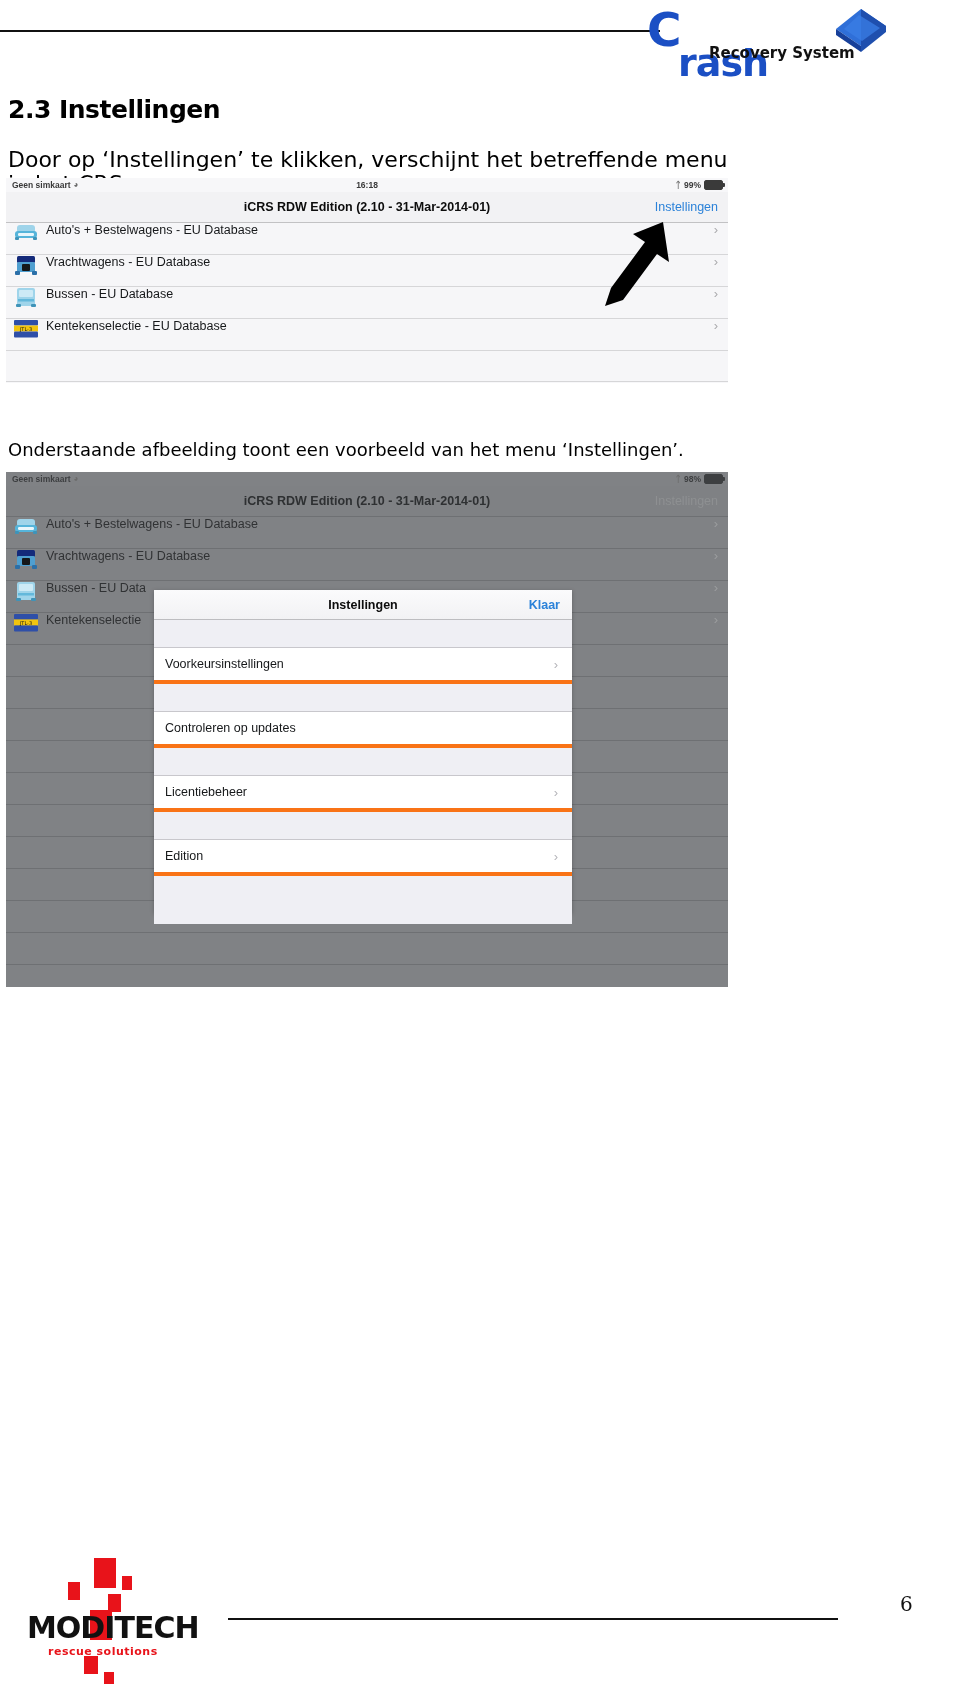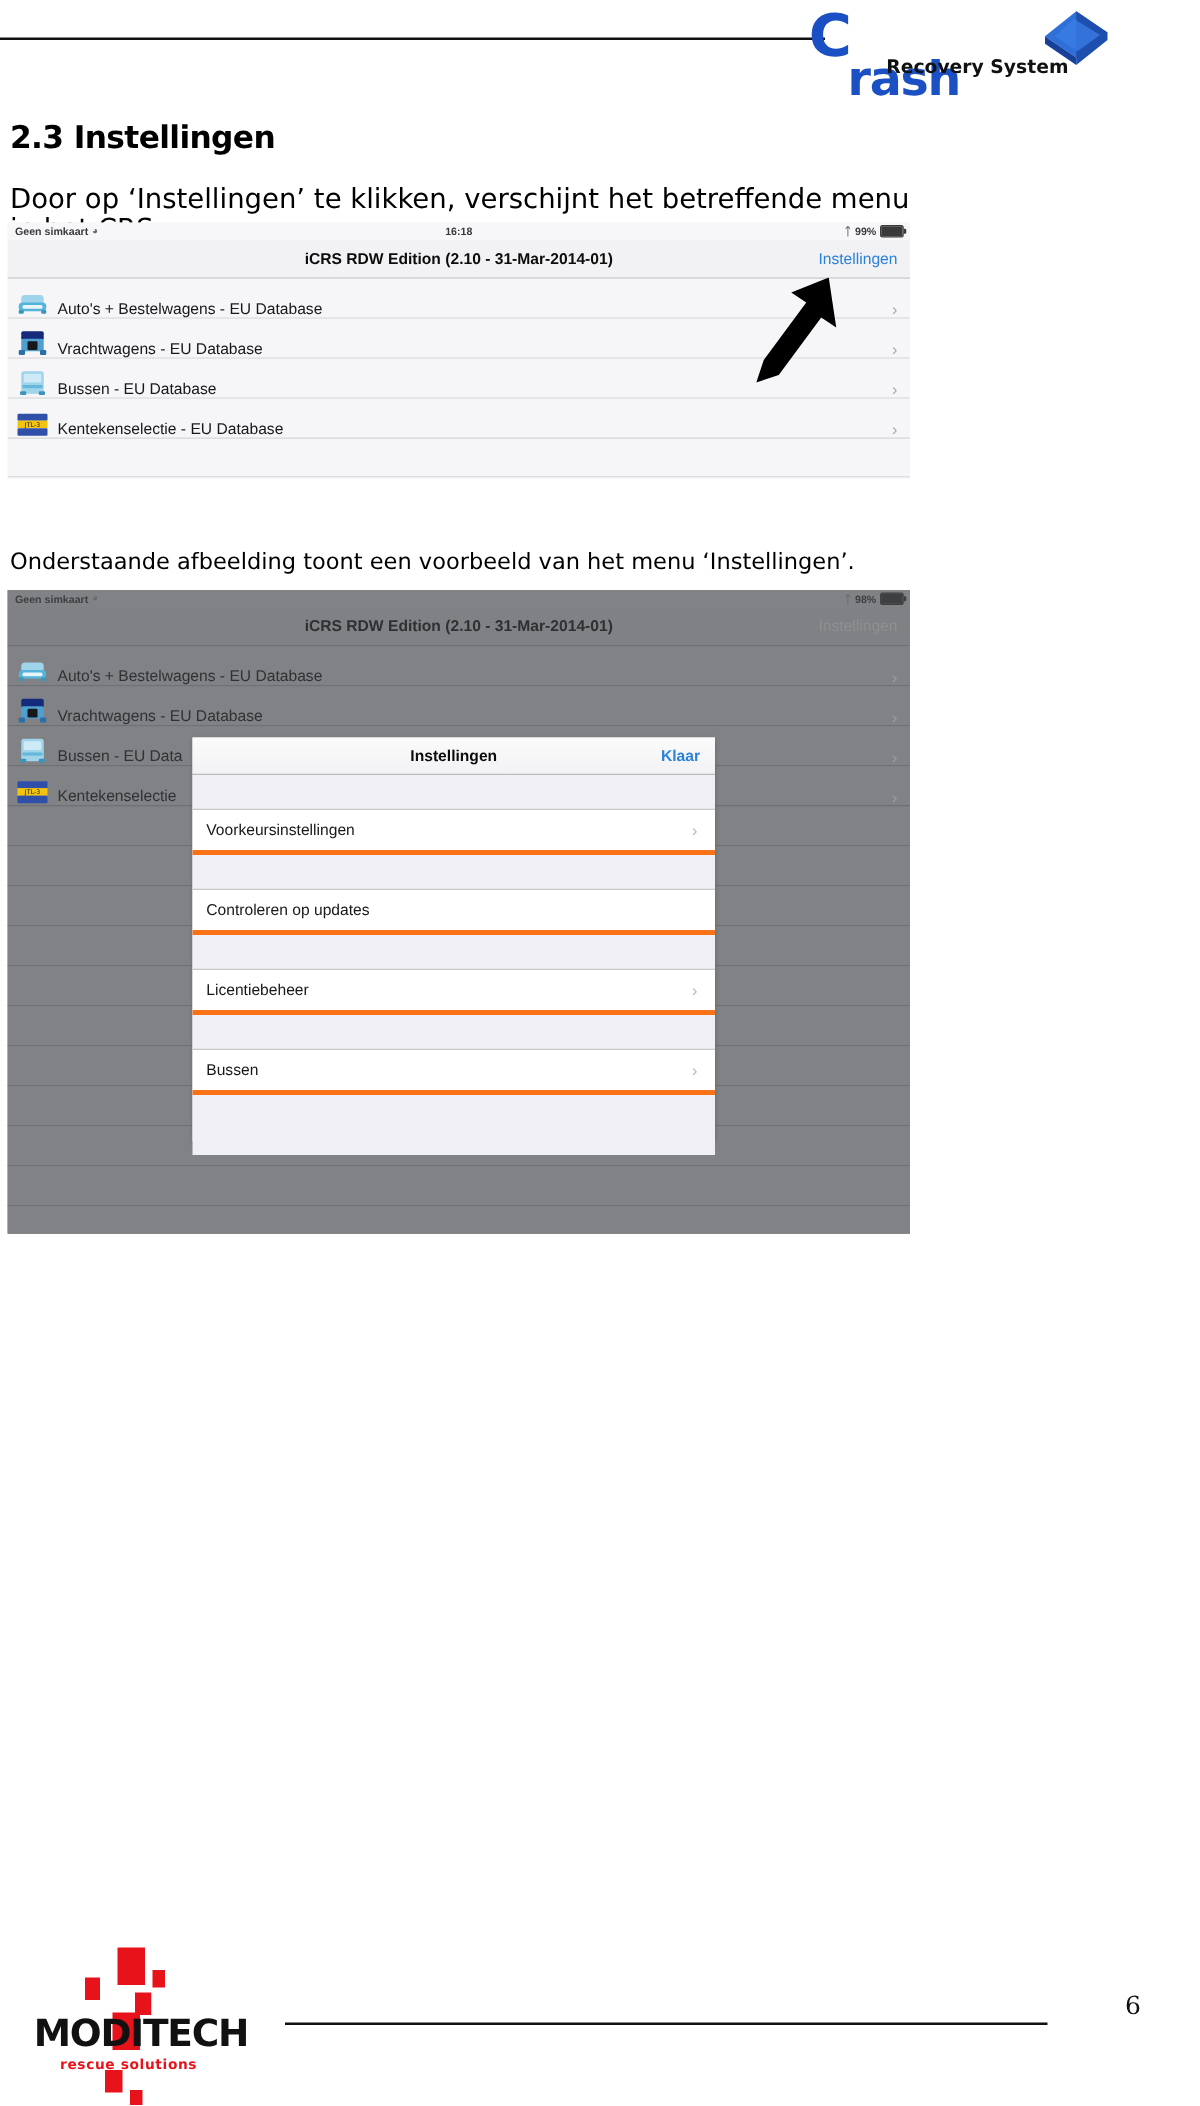--- a/index.html
+++ b/index.html
@@ -85,21 +85,21 @@
     position:absolute;left:0;right:0;text-align:center;
     font-size:12.5px;font-weight:bold;color:#0c0c0c;
   }
   .nav-action{
     position:absolute;right:10px;font-size:12.5px;color:#2b82d9;
   }
 
   .row{
     position:relative;height:31px;
     border-bottom:1px solid #d6d6d8;
-    display:flex;align-items:flex-end;
+    display:flex;align-items:flex-start;
     background:#f6f6f8;
   }
   .row .icon{width:40px;display:flex;align-items:center;justify-content:center;}
   .row .label{font-size:12.5px;color:#16181a;}
   .row .chev{
     position:absolute;right:10px;color:#aaaaad;font-size:13px;line-height:1;
   }
 
   
   .vicon{display:block;}
@@ -398,21 +398,21 @@
     </div>
     <div class="pop-spacer"></div>
 
     <div class="pop-item">
       <span class="label">Licentiebeheer</span>
       <span class="chev">›</span>
     </div>
     <div class="pop-spacer"></div>
 
     <div class="pop-item">
-      <span class="label">Bussen</span>
+      <span class="label">Edition</span>
       <span class="chev">›</span>
     </div>
     <div class="pop-bottom"></div>
   </div>
 
   <div class="footer">
     <div class="moditech">
       <span class="sq" style="left:72px;top:8px;width:22px;height:30px;"></span>
       <span class="sq" style="left:100px;top:26px;width:10px;height:14px;"></span>
       <span class="sq" style="left:46px;top:32px;width:12px;height:18px;"></span>

